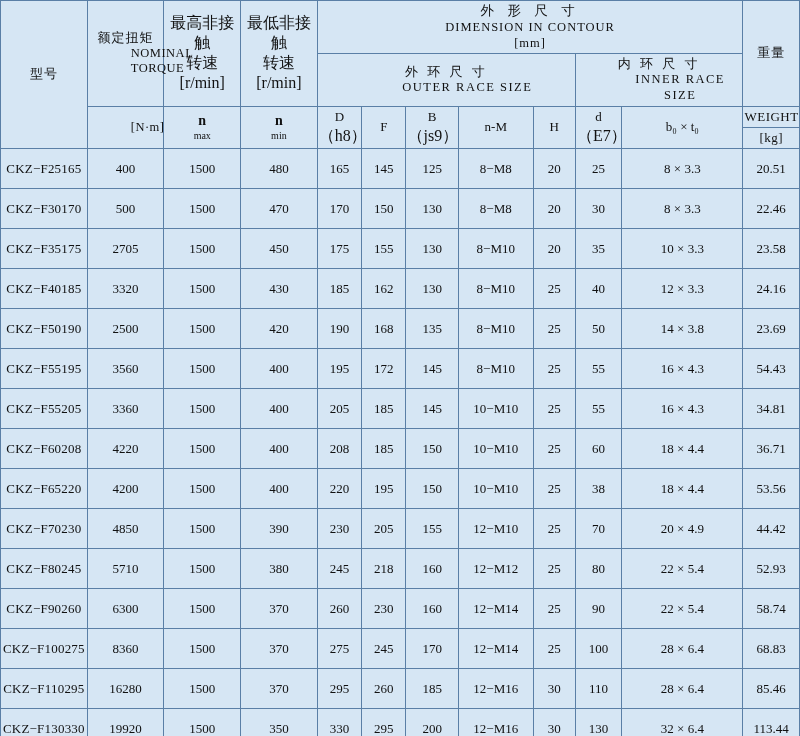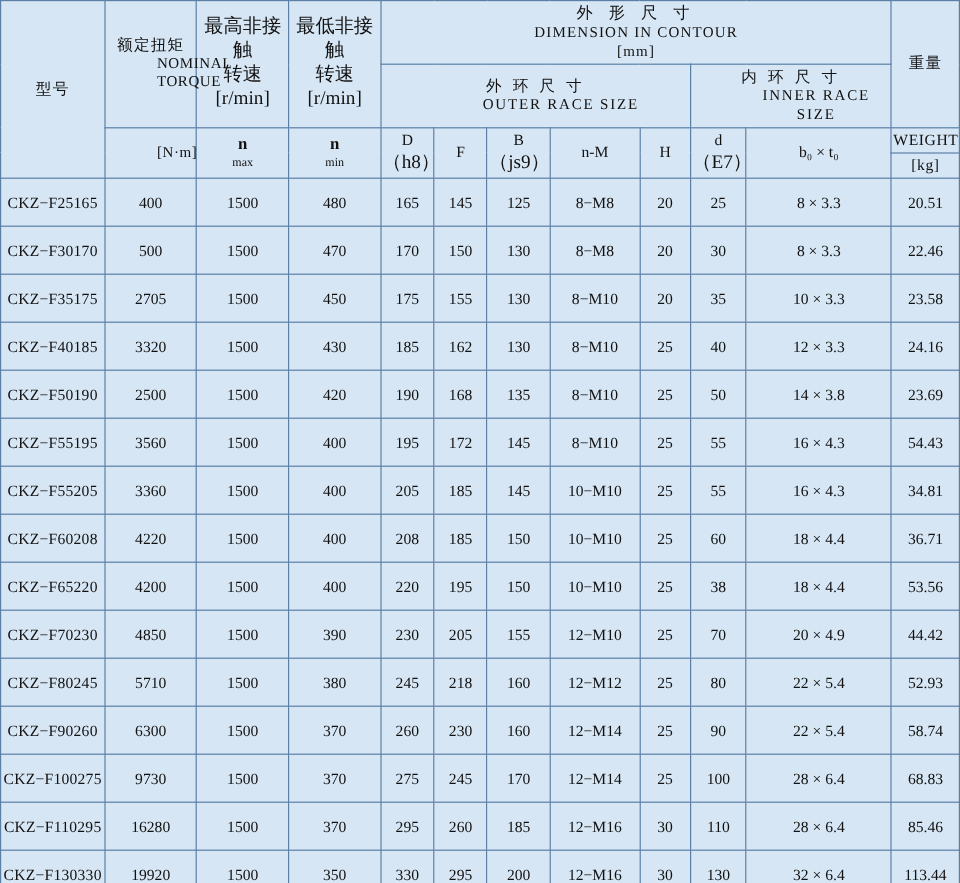--- a/index.html
+++ b/index.html
@@ -331,21 +331,21 @@
         <td>230</td>
         <td>160</td>
         <td>12−M14</td>
         <td>25</td>
         <td>90</td>
         <td>22 × 5.4</td>
         <td>58.74</td>
       </tr>
     <tr>
         <td class="model-cell">CKZ−F100275</td>
-        <td>9730</td>
+        <td>8360</td>
         <td>1500</td>
         <td>370</td>
         <td>275</td>
         <td>245</td>
         <td>170</td>
         <td>12−M14</td>
         <td>25</td>
         <td>100</td>
         <td>28 × 6.4</td>
         <td>68.83</td>

